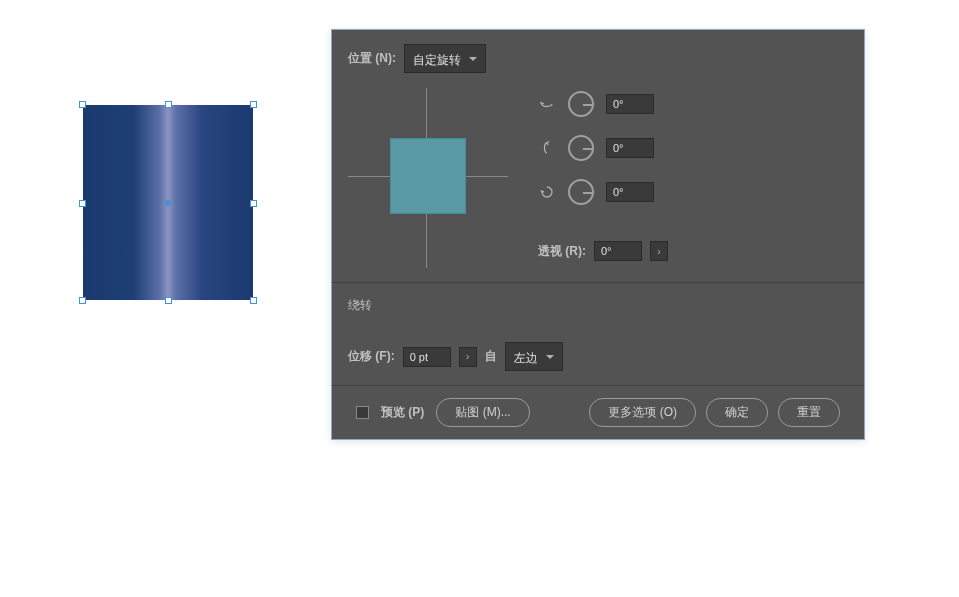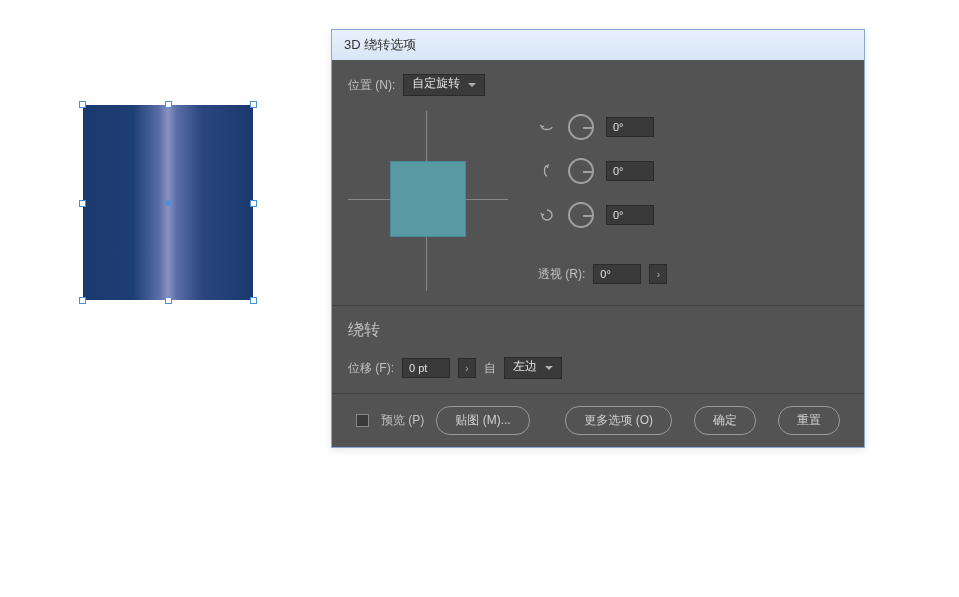--- a/index.html
+++ b/index.html
@@ -64,28 +64,28 @@
     }
     .section {
       padding: 14px 16px;
       border-bottom: 1px solid #404040;
     }
     .section:last-of-type { border-bottom: none; }
     
     .row { display: flex; align-items: center; gap: 8px; margin-bottom: 10px; }
     .row:last-child { margin-bottom: 0; }
     
-    .label { color: #c0c0c0; font-size: 12px; white-space: nowrap; }
-    .section-title { color: #c0c0c0; font-size: 16px; display: block; margin-bottom: 16px; }
+    .label { color: #c0c0c0; font-size: 12px; white-space: nowrap; font-weight: bold; }
+    .section-title { color: #c0c0c0; font-size: 12px; display: block; margin-bottom: 28px; }
     
     .dropdown {
       background: #3a3a3a;
       border: 1px solid #2a2a2a;
       color: #e0e0e0;
-      padding: 0 24px 3px 8px;
+      padding: 7px 24px 3px 8px;
       font-size: 12px;
       min-width: 78px;
       position: relative;
       display: inline-flex;
       align-items: center;
     }
     .dropdown::after {
       content: "";
       position: absolute;
       right: 8px;
@@ -202,40 +202,39 @@
     .pill-btn {
       background: transparent;
       border: 1px solid #9a9a9a;
       border-radius: 14px;
       color: #d0d0d0;
       padding: 5px 18px;
       font-size: 12px;
       cursor: pointer;
     }
     .footer-spacer { flex: 1; }
-    .footer-buttons { display: flex; gap: 22px; }
+    .footer-buttons { display: flex; gap: 10px; }
   </style>
 </head>
 <body>
 
 <div class="canvas-object">
   <div class="gradient-rect"></div>
   <div class="sel-handle tl"></div>
   <div class="sel-handle tm"></div>
   <div class="sel-handle tr"></div>
   <div class="sel-handle ml"></div>
   <div class="sel-handle mr"></div>
   <div class="sel-handle bl"></div>
   <div class="sel-handle bm"></div>
   <div class="sel-handle br"></div>
   <div class="center-dot"></div>
 </div>
 
 <div class="dialog">
-  <div class="dialog-titlebar">3D 绕转选项</div>
   <div class="dialog-body">
 
     <div class="section">
       <div class="row">
         <span class="label">位置 (N):</span>
         <div class="dropdown">
           <span>自定旋转</span>
         </div>
       </div>
       <div class="position-area">

